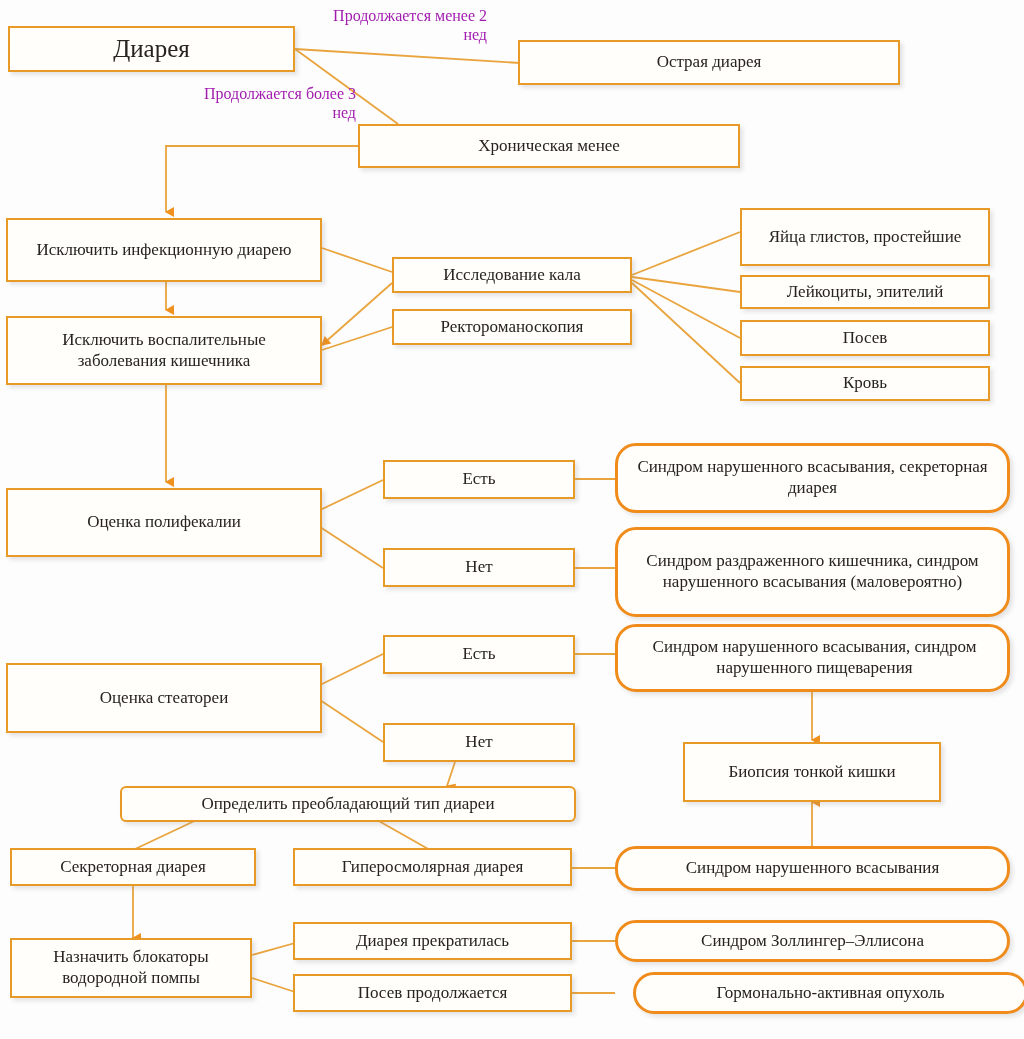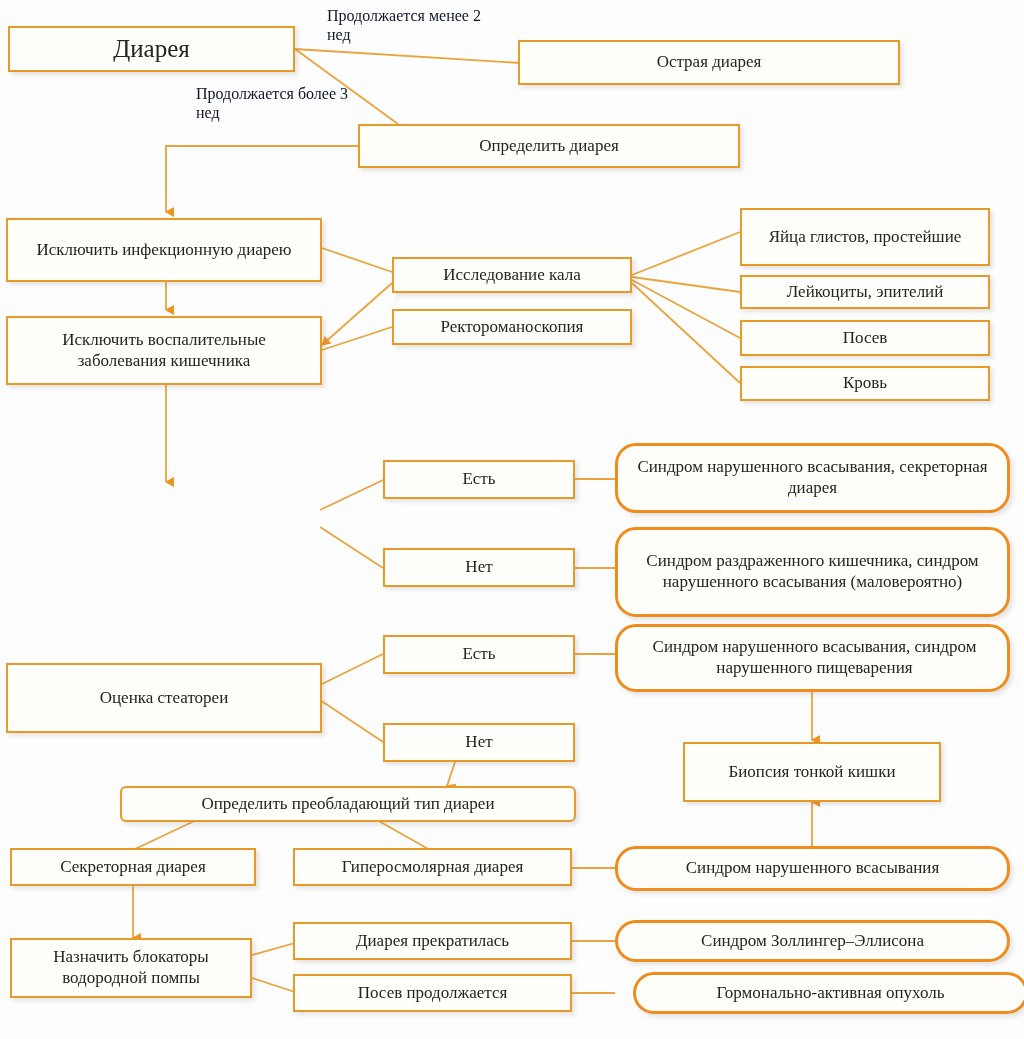--- a/index.html
+++ b/index.html
@@ -40,24 +40,24 @@
     box-shadow: 3px 3px 4px rgba(140,140,150,0.22);
     z-index: 3;
   }
   .node.round {
     border-radius: 21px;
     border-width: 3px;
     border-color: #ef8c1b;
   }
   .edge-label {
     position: absolute;
-    color: #0f172a;
+    color: #a21caf;
     font-size: 16px;
     line-height: 1.2;
-    text-align: left;
+    text-align: right;
     font-family: "Liberation Serif", "DejaVu Serif", serif;
     z-index: 4;
   }
 </style>
 </head>
 <body>
 
 <div id="canvas">
 
   <svg id="edges" viewBox="0 0 1024 1039" xmlns="http://www.w3.org/2000/svg">
@@ -132,21 +132,21 @@
 
   <div class="node" style="left:8px; top:26px; width:287px; height:46px; font-size:25px;">
     <span>Диарея</span>
   </div>
 
   <div class="node" style="left:518px; top:40px; width:382px; height:45px;">
     <span>Острая диарея</span>
   </div>
 
   <div class="node" style="left:358px; top:124px; width:382px; height:44px;">
-    <span>Определить диарея</span>
+    <span>Хроническая менее</span>
   </div>
 
   <div class="edge-label" style="left:327px; top:6px; width:160px;">
     <span>Продолжается менее 2 нед</span>
   </div>
 
   <div class="edge-label" style="left:196px; top:84px; width:160px;">
     <span>Продолжается более 3 нед</span>
   </div>
 
@@ -175,20 +175,23 @@
   </div>
 
   <div class="node" style="left:740px; top:320px; width:250px; height:36px;">
     <span>Посев</span>
   </div>
 
   <div class="node" style="left:740px; top:366px; width:250px; height:35px;">
     <span>Кровь</span>
   </div>
 
+  <div class="node" style="left:6px; top:488px; width:316px; height:69px;">
+    <span>Оценка полифекалии</span>
+  </div>
 
   <div class="node" style="left:383px; top:460px; width:192px; height:39px;">
     <span>Есть</span>
   </div>
 
   <div class="node" style="left:383px; top:548px; width:192px; height:39px;">
     <span>Нет</span>
   </div>
 
   <div class="node round" style="left:615px; top:443px; width:395px; height:70px;">

